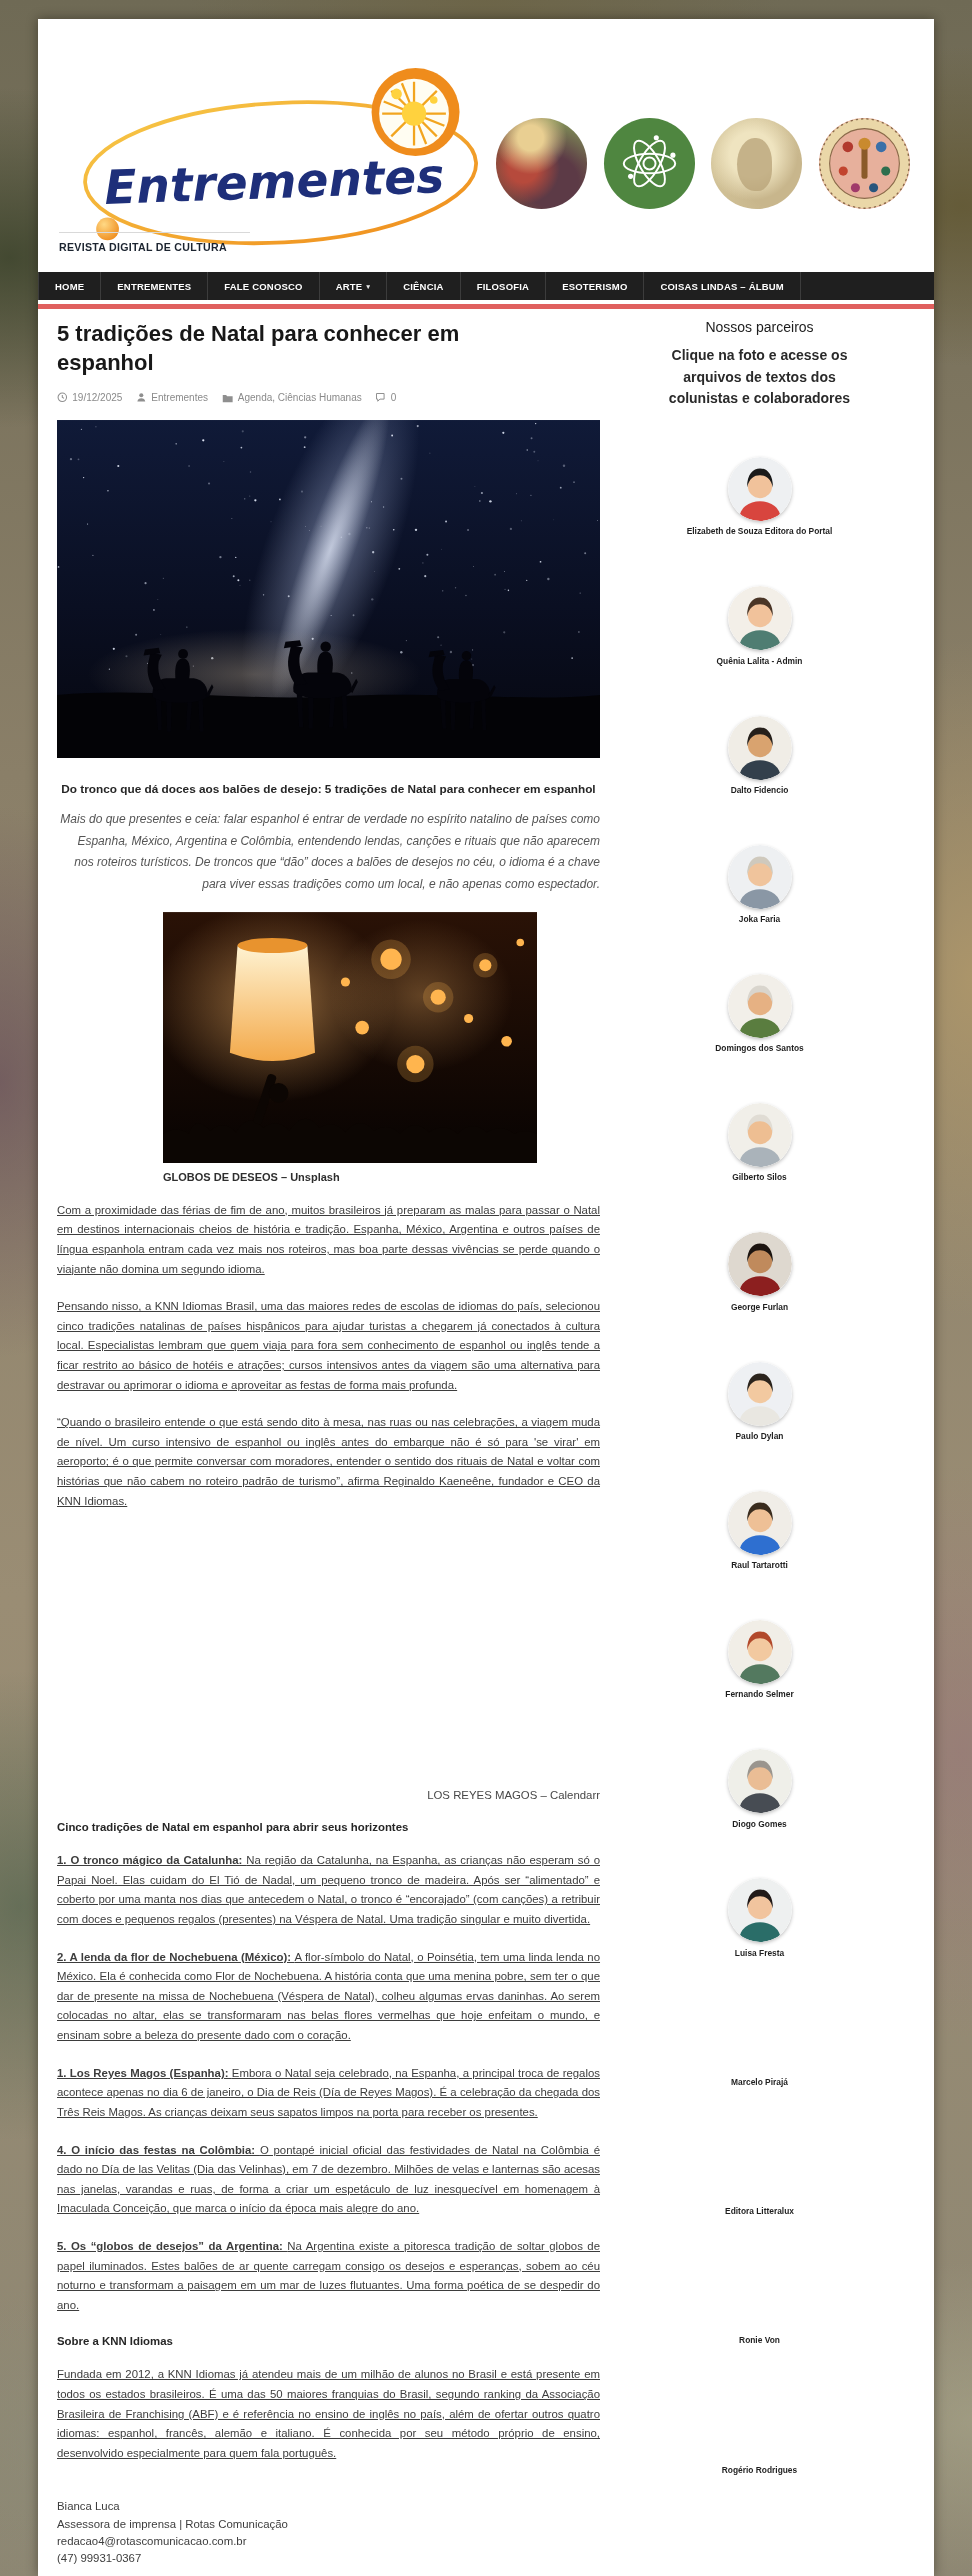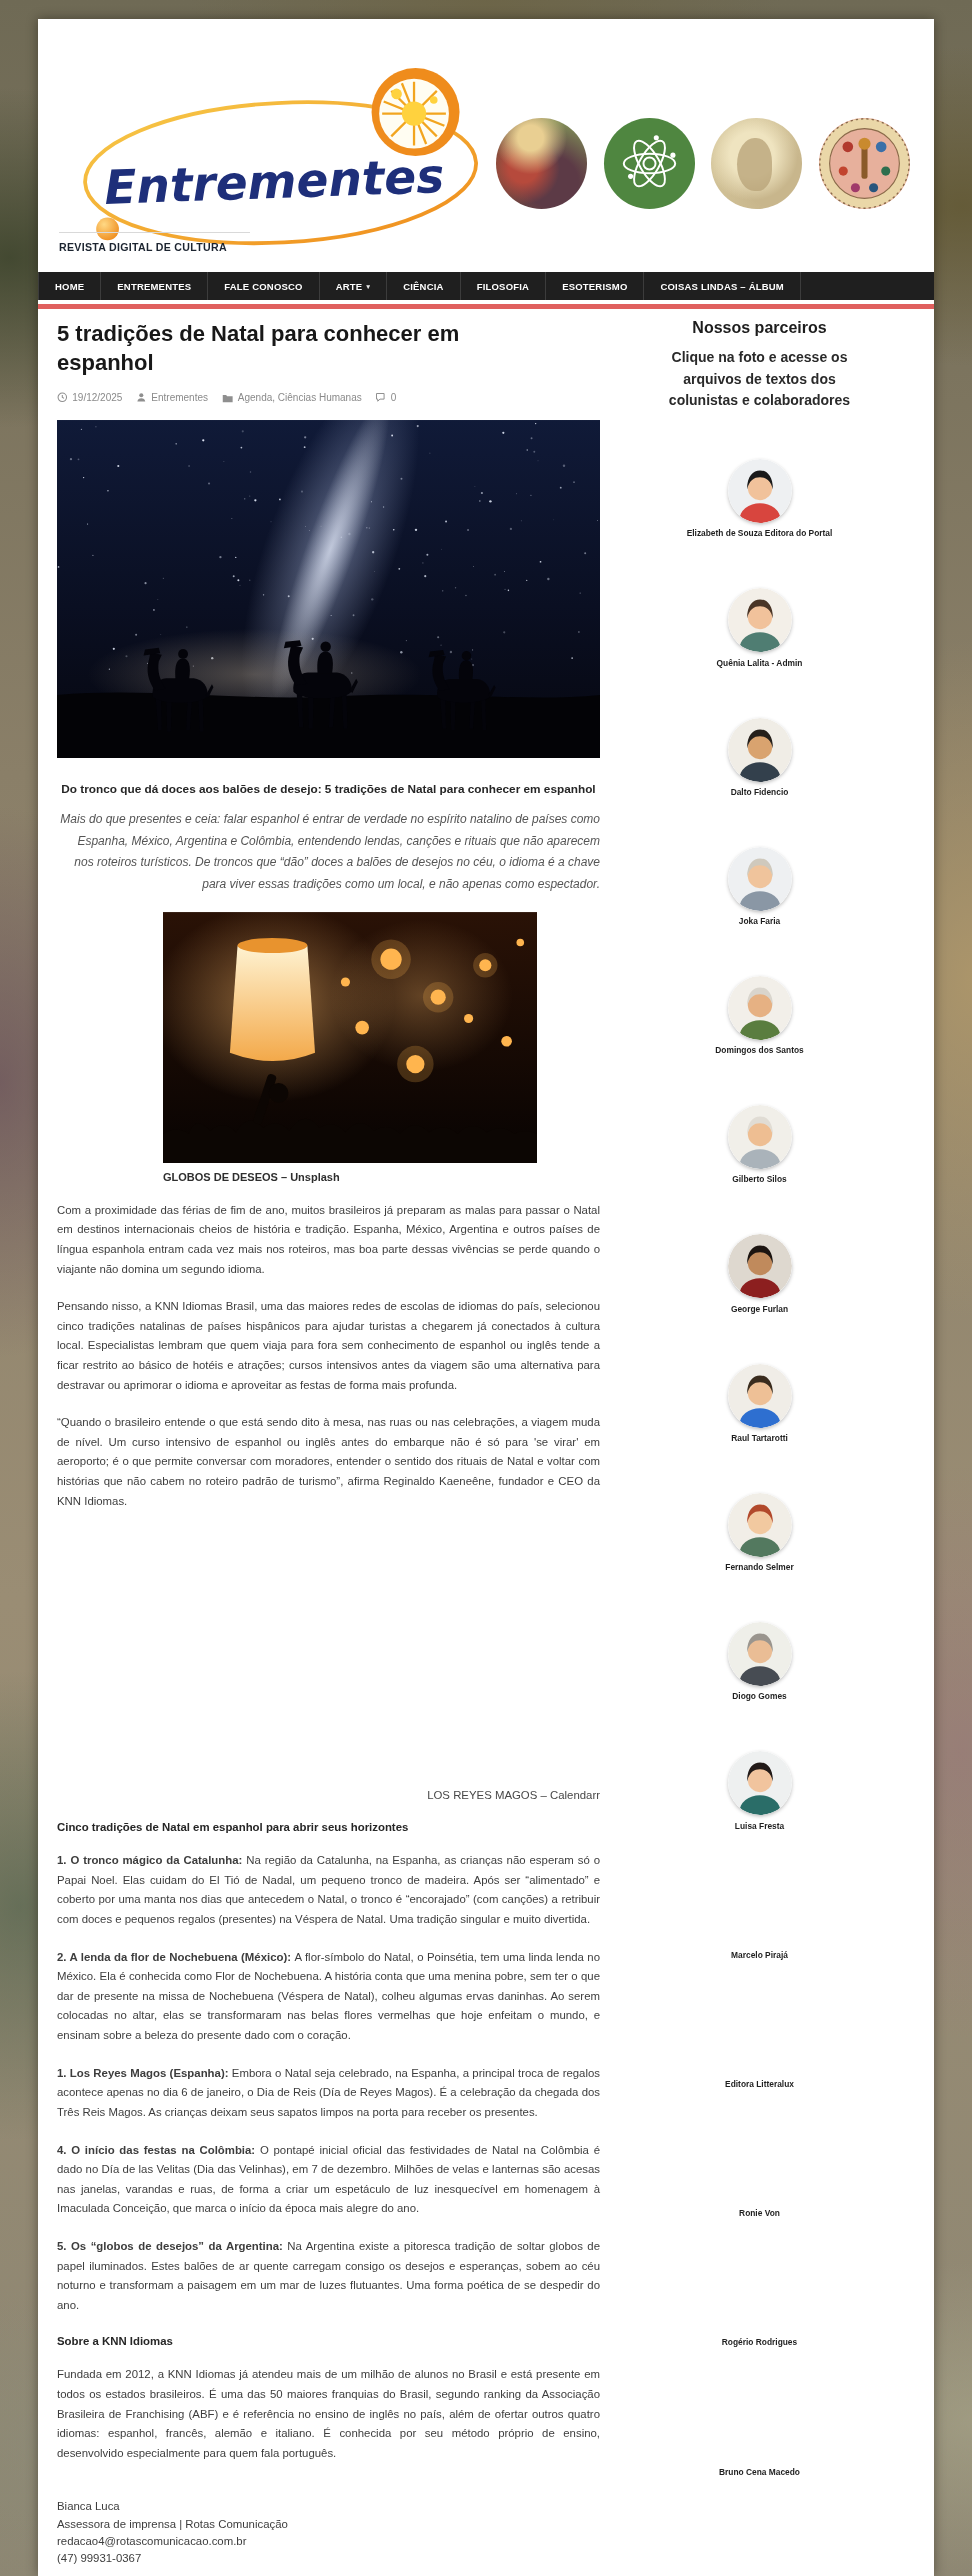--- a/index.html
+++ b/index.html
@@ -54,30 +54,30 @@
   .meta{margin-top:15px;display:flex;align-items:center;gap:13.7px;font-size:10px;color:#8a8a8a;}
   .meta span.mtxt{margin-left:-9px;}
   .meta .mi{display:inline-block;vertical-align:-1.5px;}
   figure{margin:0;}
   .hero{margin-top:16.7px;width:543px;height:338px;display:block;}
   .lead-h{margin-top:23px;font-size:11.8px;font-weight:bold;color:#262626;text-align:center;line-height:1.5;}
   .lead-i{margin-top:10.6px;font-size:12px;font-style:italic;color:#555;text-align:right;line-height:1.8;}
   .lantern-fig{margin:16.7px 0 0 106px;width:374px;}
   .lantern{width:374px;height:251px;display:block;}
   .cap1{margin:7.6px 0 0 106px;font-size:11px;font-weight:bold;color:#2e2e2e;}
-  .body-p{font-size:11.4px;line-height:1.72;text-align:justify;margin:18px 0 0 0;}
+  .body-p{font-size:11.4px;line-height:1.72;text-align:justify;margin:18px 0 0 0;text-decoration:underline;}
   .missing-media{height:264px;}
   .cap2{margin-top:14px;text-align:right;font-size:11.4px;color:#474747;}
   .subhead{margin-top:20px;font-size:11.4px;font-weight:bold;color:#262626;}
   .about-h{margin-top:20px;font-size:11.4px;font-weight:bold;color:#262626;}
   .contact-block{margin-top:35px;}
   .contact-line{font-size:11.4px;line-height:1.5;color:#3d3d3d;}
   
   .sidebar{position:absolute;left:604px;top:300px;width:235px;text-align:center;}
-  .sb-title{font-size:16px;font-weight:bold;color:#1d1d1d;margin:0;}
+  .sb-title{font-size:14px;font-weight:normal;color:#1d1d1d;margin:0;}
   .sb-sub{margin-top:10px;font-size:14px;font-weight:bold;color:#2a2a2a;line-height:1.55;padding:0 21px;}
   .partners{margin-top:47px;}
   .partner{margin-bottom:49px;}
   .p-avatar{width:64px;height:64px;display:block;margin:0 auto;border-radius:50%;box-shadow:0 1.5px 3.8px rgba(0,0,0,.25);cursor:pointer;}
   .hidden-av{visibility:hidden;box-shadow:none;}
   .p-name{margin-top:5.3px;font-size:8.4px;font-weight:bold;color:#1f1f1f;cursor:pointer;line-height:1.3;}
 </style>
 </head>
 <body>
 
@@ -550,20 +550,36 @@
       <g clip-path="url(#avclip)">
         <circle cx="42" cy="42" r="42" style="fill:var(--abg,#f1efe9)"></circle>
         <ellipse cx="42" cy="80" rx="27" ry="22" style="fill:var(--shirt,#888)"></ellipse>
         <circle cx="42" cy="38" r="16" style="fill:var(--skin,#eec39c)"></circle>
         <path d="M25 40 C25 22 33 15 42 15 C51 15 59 22 59 40 C56 28 50 24 42 24 C34 24 28 28 25 40 Z" style="fill:var(--hair,#333)"></path>
       </g>
     </svg>
     <div class="p-name">George Furlan</div>
   </div>
         <div class="partner">
+    <svg class="p-avatar" viewBox="0 0 84 84" style="--hair: #2b241d; --skin: #f2c9a0; --shirt: #e9e7e1; --abg: #eef0f3;">
+      <defs>
+              <clipPath id="avclip">
+                <circle cx="42" cy="42" r="42"></circle>
+              </clipPath>
+            </defs>
+      <g clip-path="url(#avclip)">
+        <circle cx="42" cy="42" r="42" style="fill:var(--abg,#f1efe9)"></circle>
+        <ellipse cx="42" cy="80" rx="27" ry="22" style="fill:var(--shirt,#888)"></ellipse>
+        <circle cx="42" cy="38" r="16" style="fill:var(--skin,#eec39c)"></circle>
+        <path d="M25 40 C25 22 33 15 42 15 C51 15 59 22 59 40 C56 28 50 24 42 24 C34 24 28 28 25 40 Z" style="fill:var(--hair,#333)"></path>
+      </g>
+    </svg>
+    <div class="p-name">Paulo Dylan</div>
+  </div>
+        <div class="partner">
     <svg class="p-avatar" viewBox="0 0 84 84" style="--hair: #3a2c1e; --skin: #eec096; --shirt: #2e6fd0; --abg: #f0ede7;">
       <defs>
               <clipPath id="avclip">
                 <circle cx="42" cy="42" r="42"></circle>
               </clipPath>
             </defs>
       <g clip-path="url(#avclip)">
         <circle cx="42" cy="42" r="42" style="fill:var(--abg,#f1efe9)"></circle>
         <ellipse cx="42" cy="80" rx="27" ry="22" style="fill:var(--shirt,#888)"></ellipse>
         <circle cx="42" cy="38" r="16" style="fill:var(--skin,#eec39c)"></circle>

